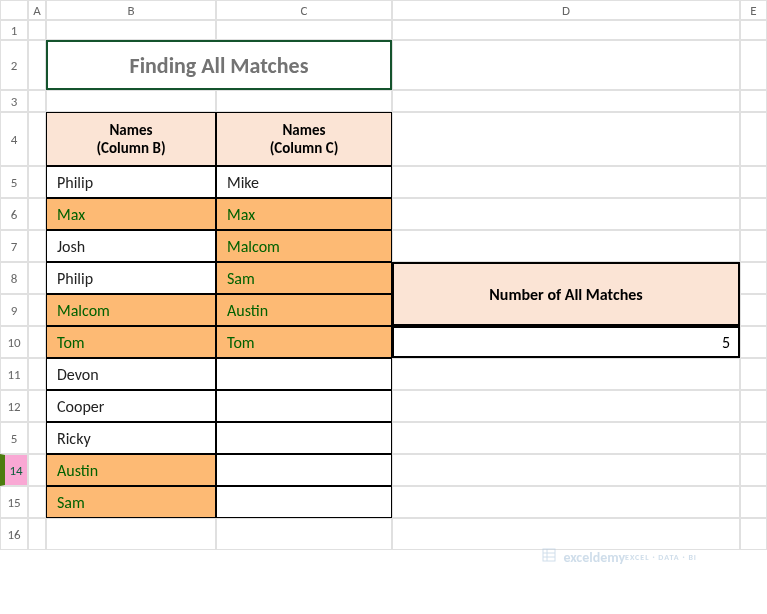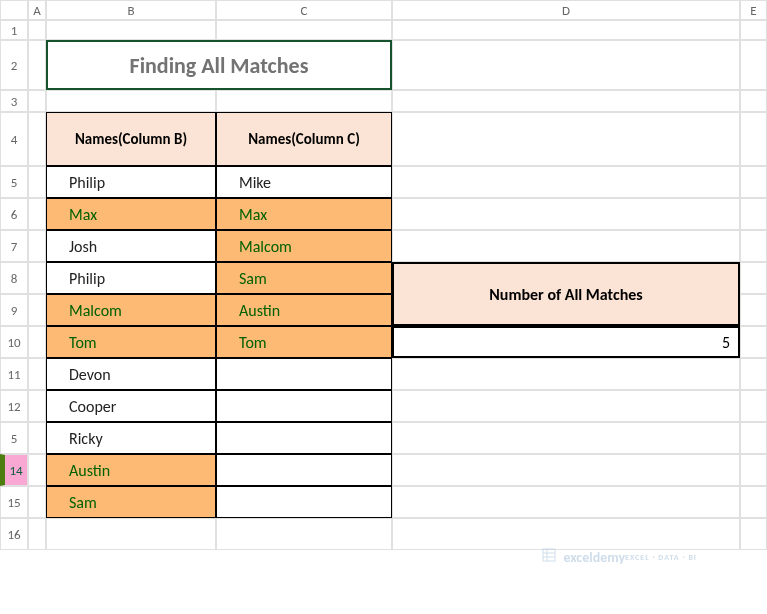--- a/index.html
+++ b/index.html
@@ -48,31 +48,31 @@
       align-items: center;
       justify-content: center;
       font-size: 22px;
       font-weight: bold;
       color: #737373;
     }
     .header-cell {
       background: #fbe4d5;
       border: 1px solid #000;
       display: flex;
-      flex-direction: row;
+      flex-direction: column;
       align-items: center;
       justify-content: center;
       font-size: 15px;
       font-weight: bold;
       text-align: center;
       line-height: 1.2;
     }
     .data-cell {
       border: 1px solid #000;
-      padding: 0 22px;
+      padding: 0 10px;
       font-size: 16px;
     }
     .match {
       background: #fdba74;
       color: #006100;
     }
     .matches-label {
       grid-column: 5;
       grid-row: 9 / 11;
       border: 2px solid #000;

